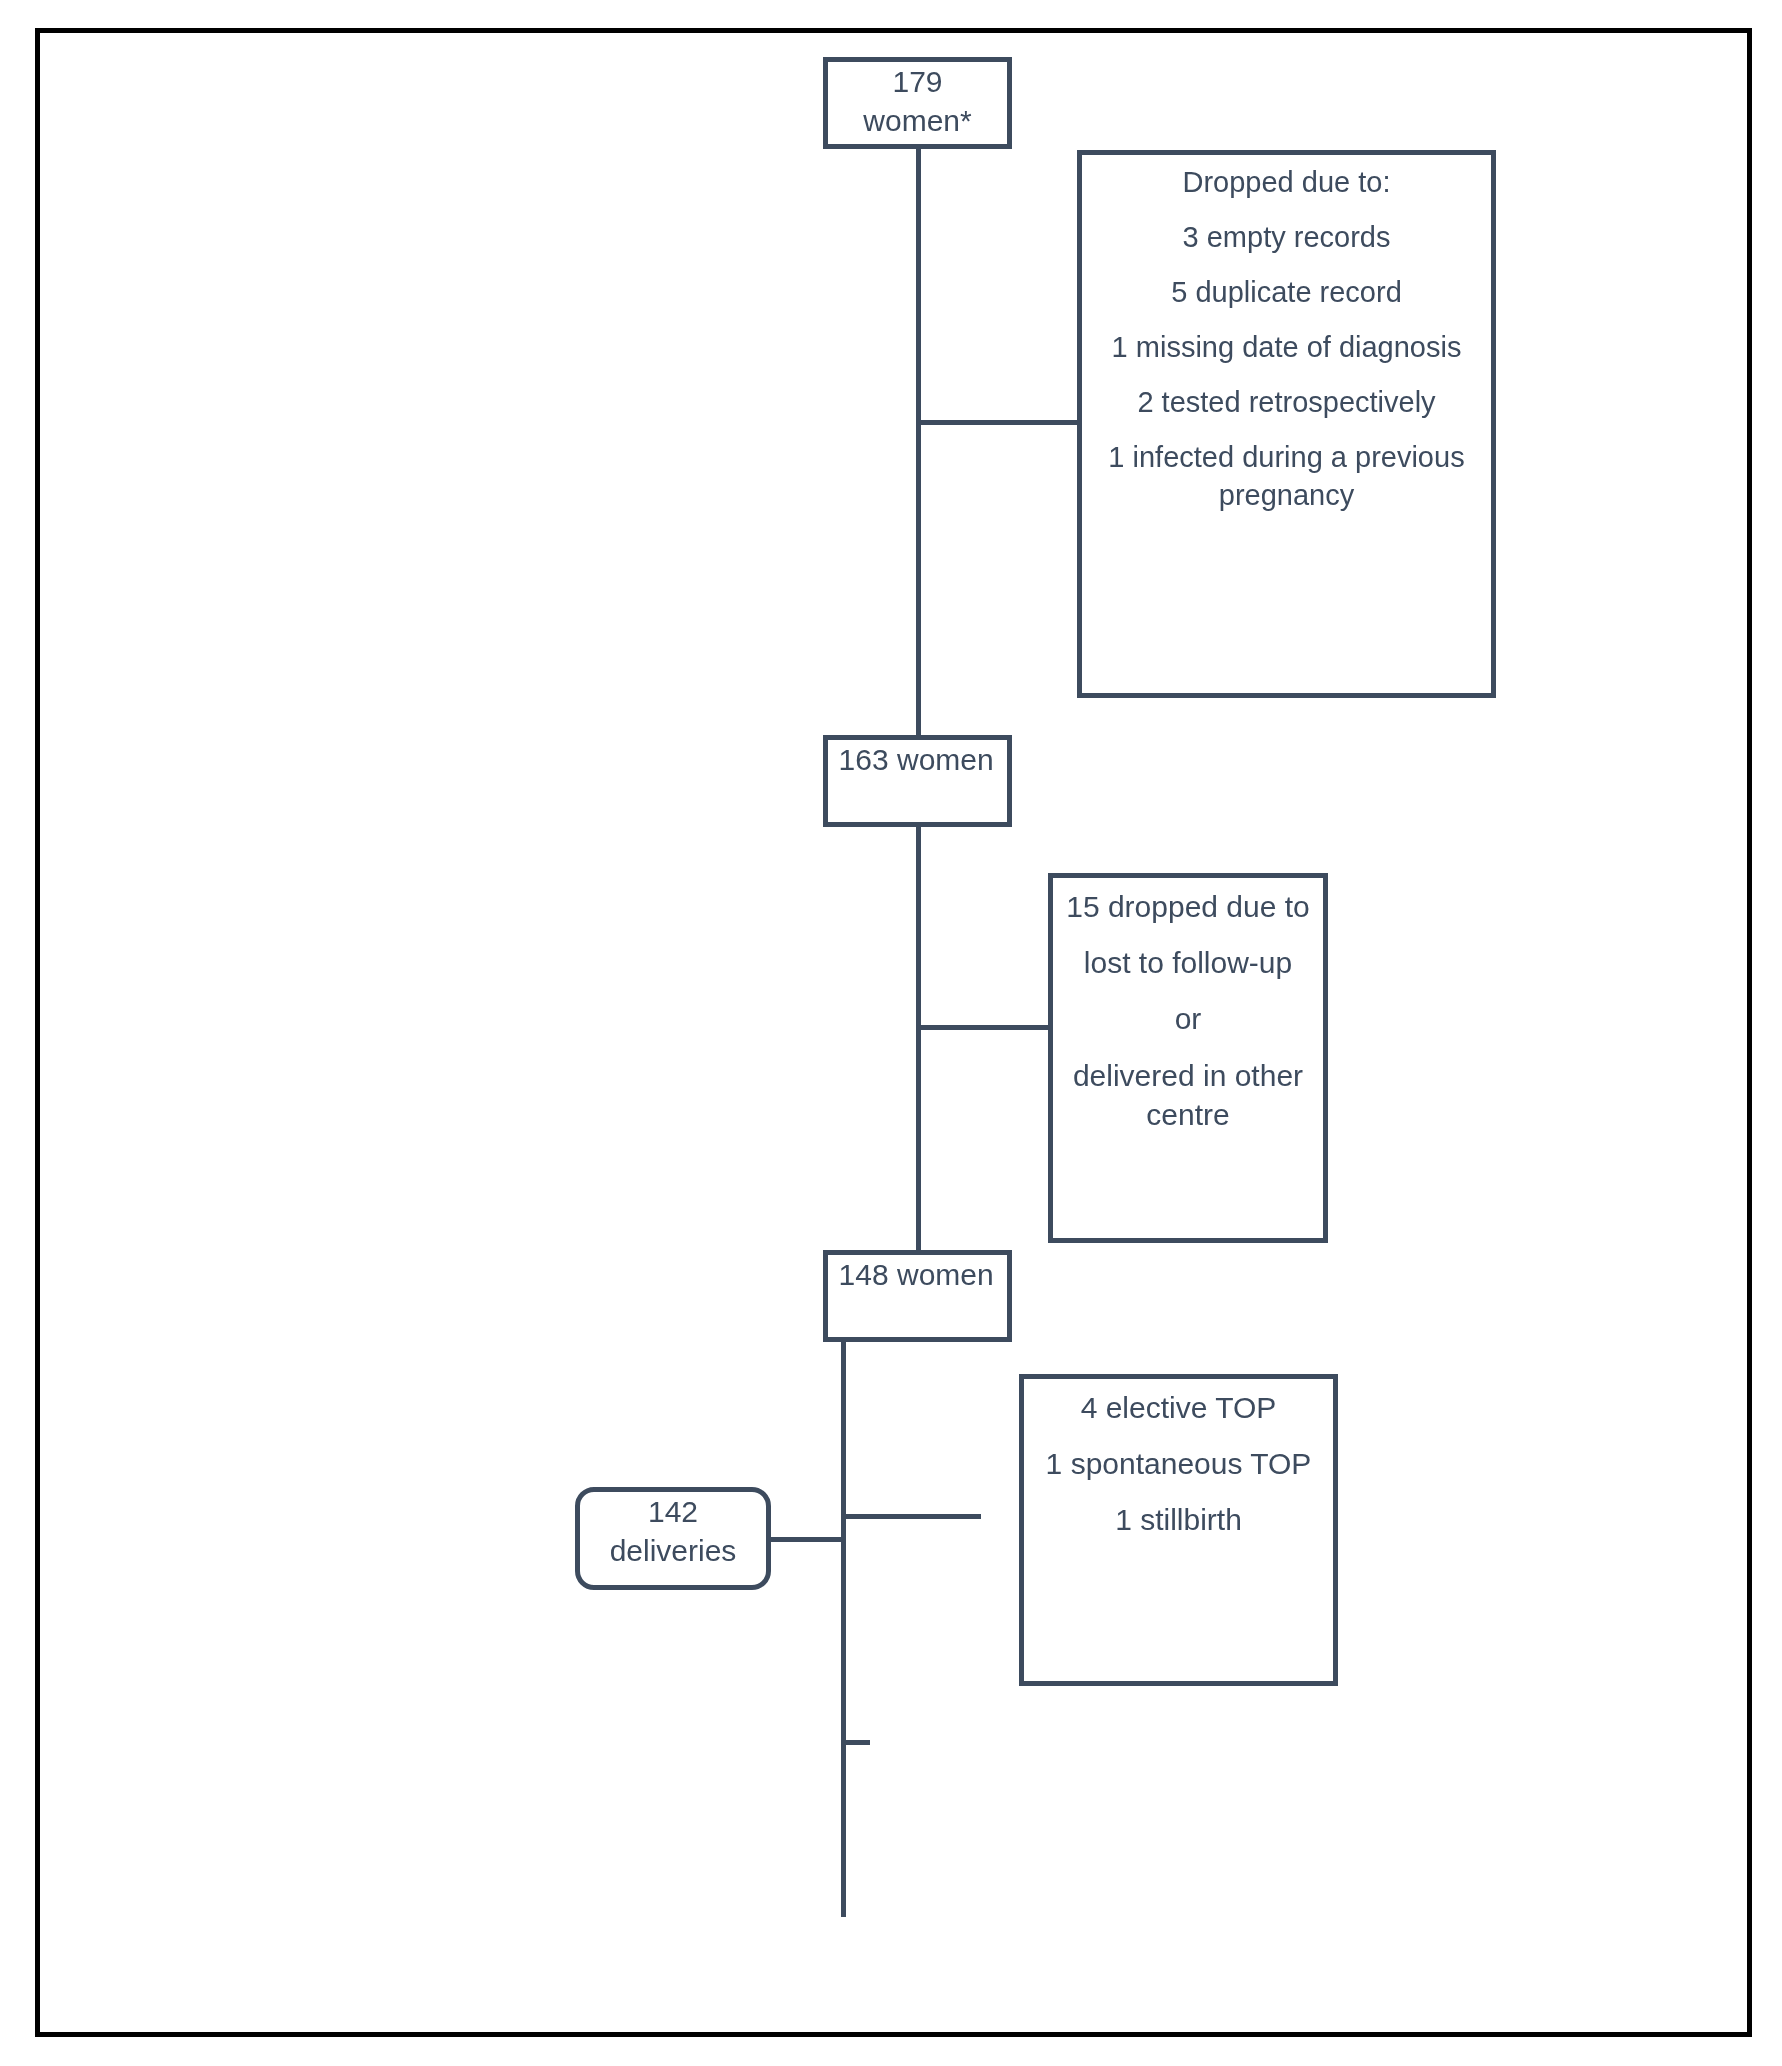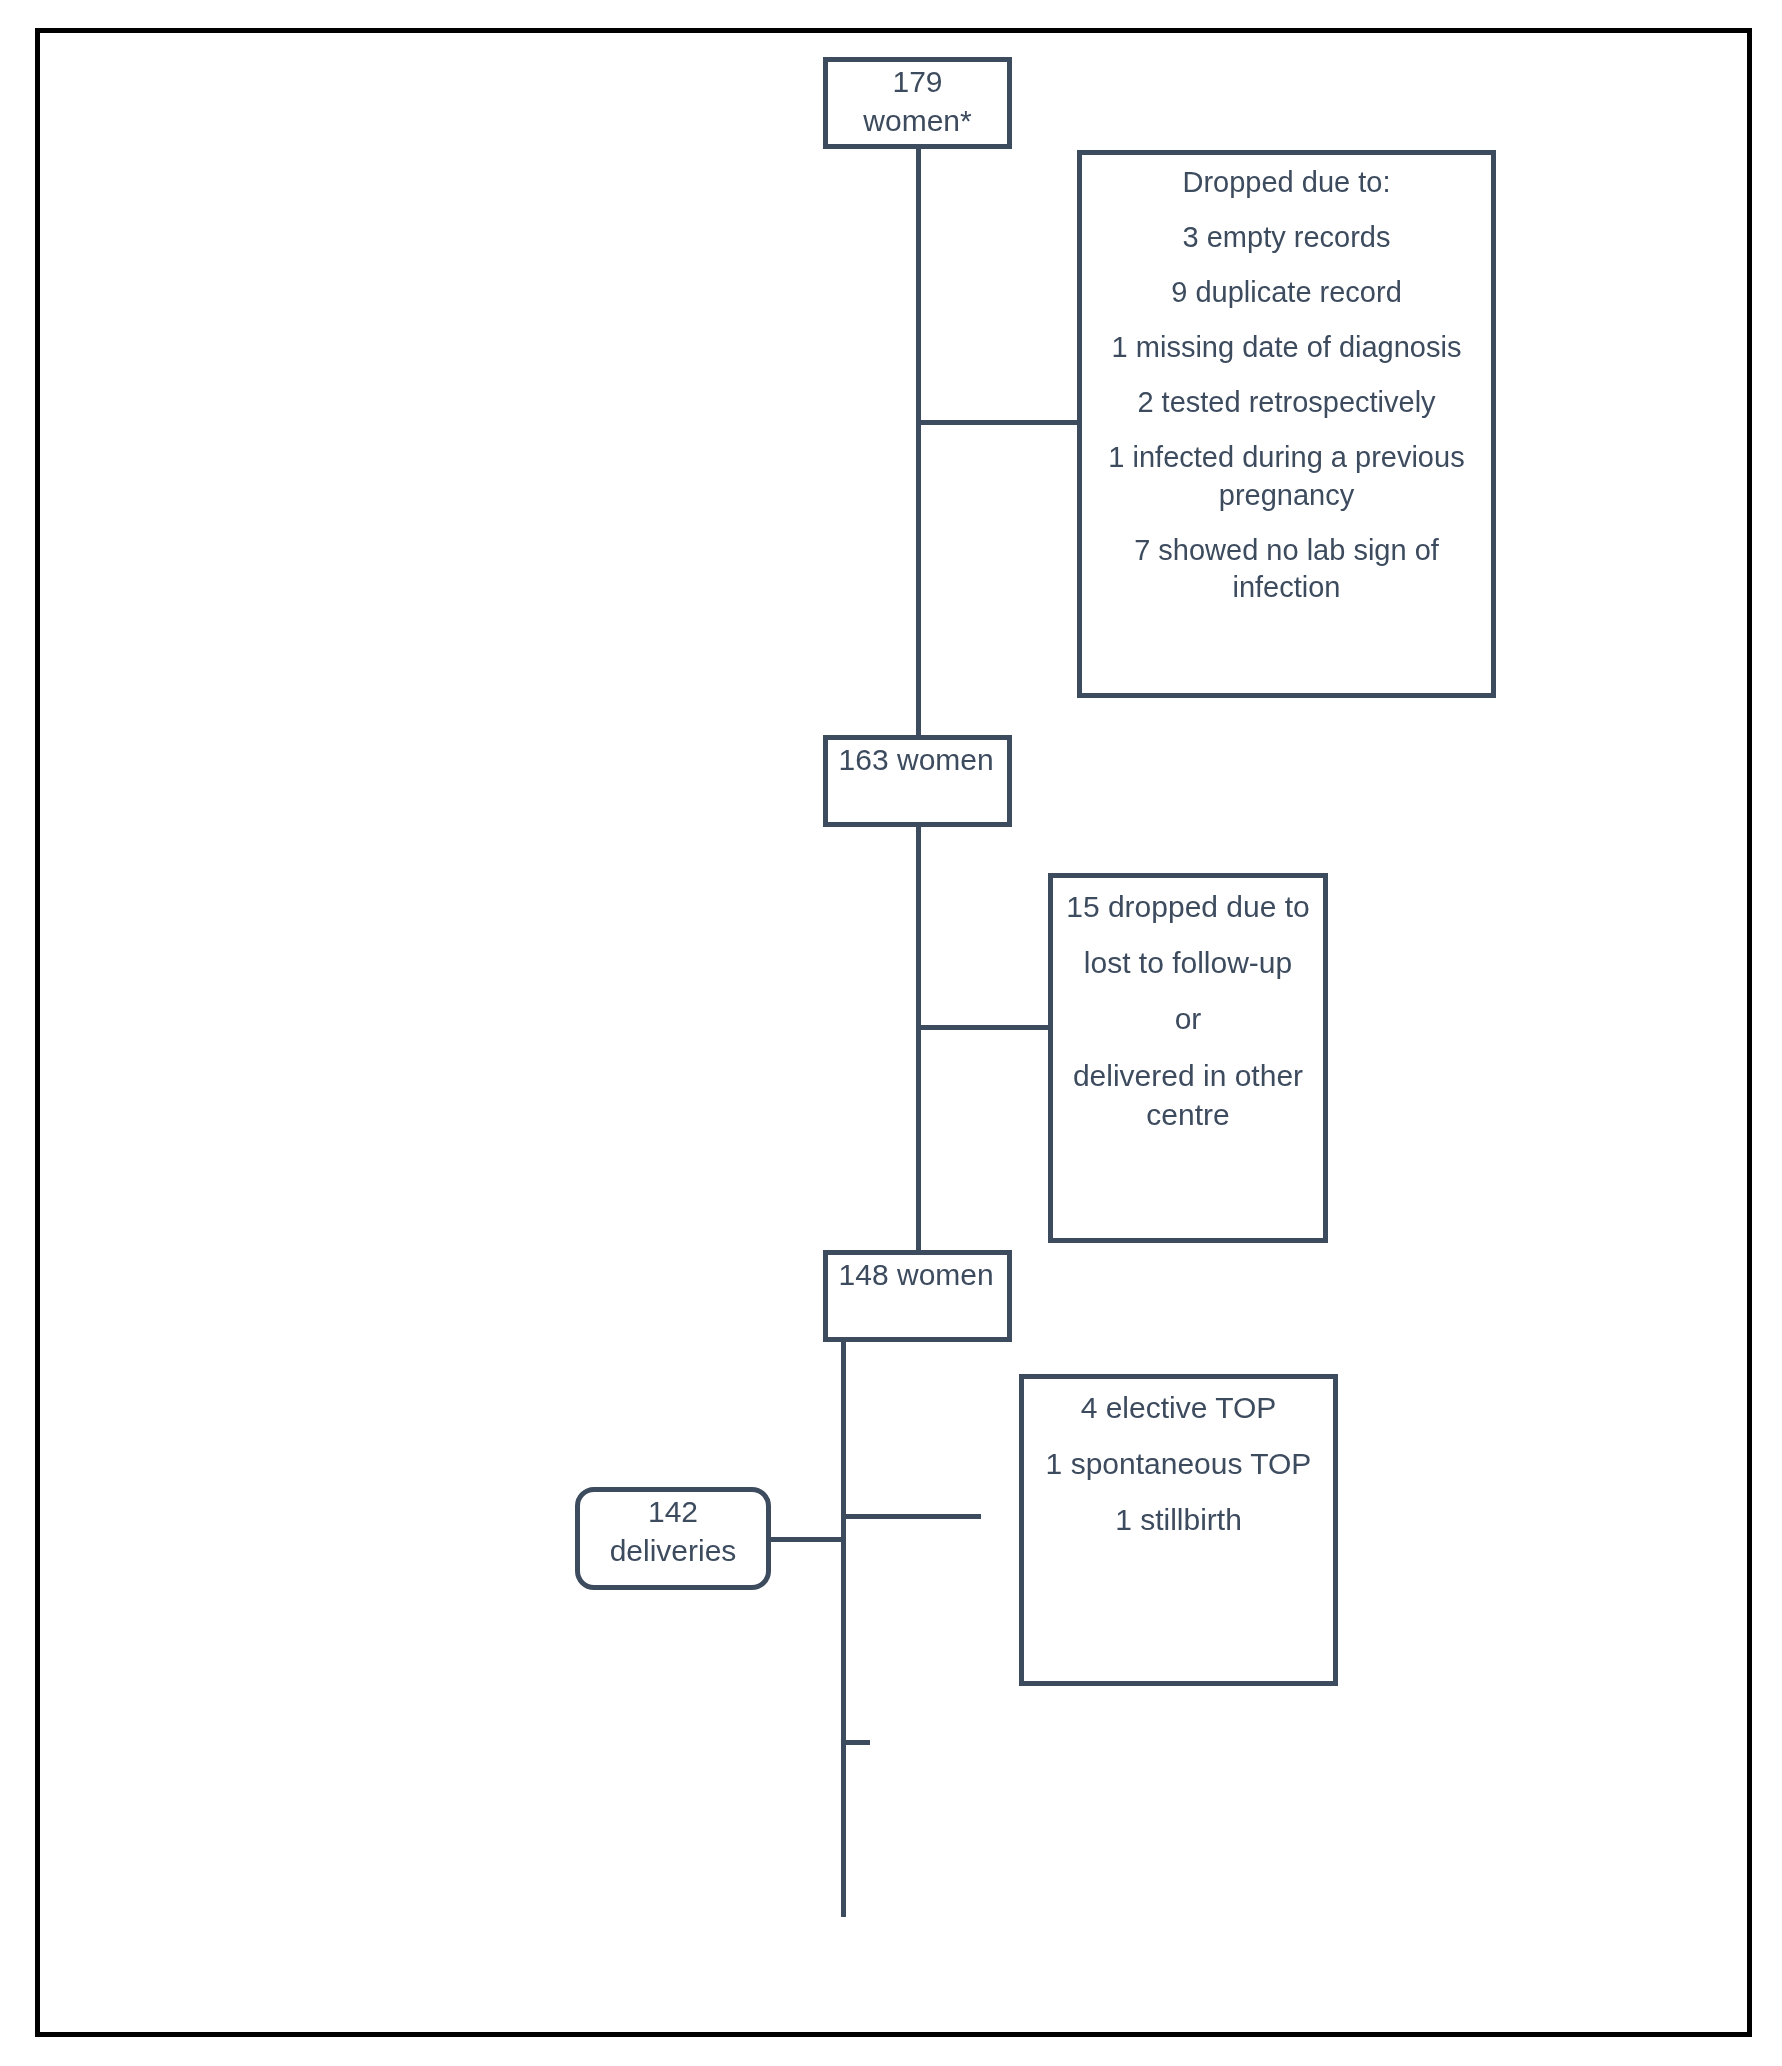--- a/index.html
+++ b/index.html
@@ -78,25 +78,24 @@
   <div class="conn h" style="left:841px; top:1740px; width:29px;"></div>
 
   <div class="node" style="left:823px; top:57px; width:189px; height:92px;">
     <span class="line">179</span>
     <span class="line">women*</span>
   </div>
 
   <div class="node spaced" style="left:1077px; top:150px; width:419px; height:548px; font-size:29px;">
     <span class="line">Dropped due to:</span>
     <span class="line">3 empty records</span>
-    <span class="line">9 duplicate record</span>
+    <span class="line">5 duplicate record</span>
     <span class="line">1 missing date of diagnosis</span>
     <span class="line">2 tested retrospectively</span>
     <span class="line" style="padding:0 19.4px;">1 infected during a previous pregnancy</span>
-    <span class="line" style="padding:0 19.4px;">7 showed no lab sign of infection</span>
   </div>
 
   <div class="node" style="left:823px; top:735px; width:189px; height:92px; align-items:flex-start; padding-left:10.6px;">
     <span class="line" style="text-align:left;">163 women</span>
   </div>
 
   <div class="node spaced" style="left:1048px; top:873px; width:280px; height:370px;">
     <span class="line">15 dropped due to</span>
     <span class="line">lost to follow-up</span>
     <span class="line">or</span>

